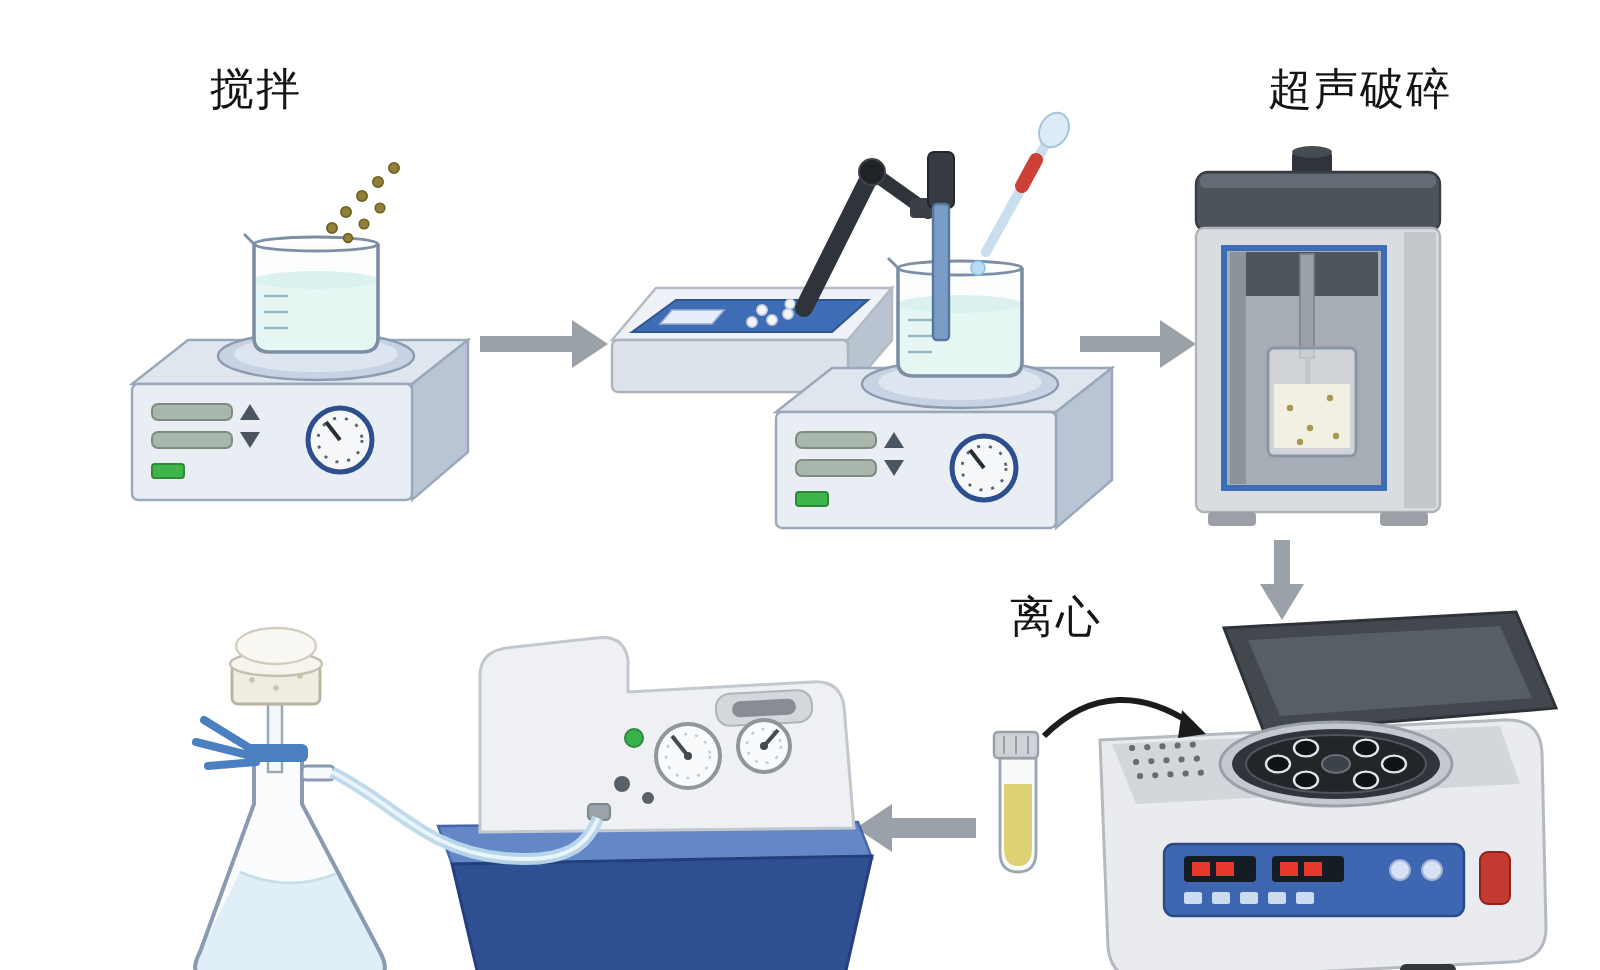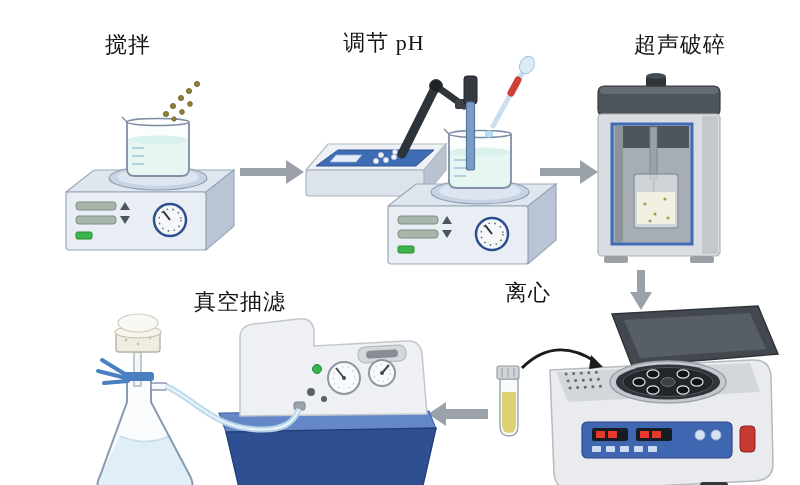--- a/index.html
+++ b/index.html
@@ -8,24 +8,22 @@
   .canvas svg{position:absolute;left:0;top:0;}
   .step-label{position:absolute;text-align:center;font-size:22px;color:#141414;
               letter-spacing:1px;white-space:nowrap;}
 </style>
 </head>
 <body>
 
 <div class="canvas">
 
   <div class="step-label" style="left:68px;top:6px;width:120px">搅拌</div>
-  <div class="step-label" style="left:310px;top:4px;width:148px">调节 pH</div>
   <div class="step-label" style="left:588px;top:6px;width:184px">超声破碎</div>
-  <div class="step-label" style="left:478px;top:254px;width:100px">离心</div>
-  <div class="step-label" style="left:148px;top:263px;width:184px">真空抽滤</div>
+  <div class="step-label" style="left:478px;top:270px;width:100px">离心</div>
 
   <svg width="800" height="485" viewBox="0 0 800 485">
     <defs>
       <g id="mag-stirrer">
         <polygon points="0,18 28,-4 168,-4 140,18" fill="#dfe6ee" stroke="#9aa8ba" stroke-width="1.2"></polygon>
         <polygon points="140,76 140,18 168,-4 168,52" fill="#b9c5d4" stroke="#9aa8ba" stroke-width="1.2"></polygon>
         <rect x="0" y="18" width="140" height="58" rx="3" fill="#e9eef5" stroke="#9aa8ba" stroke-width="1.2"></rect>
         <ellipse cx="92" cy="4" rx="49" ry="12" fill="#c7d3e2" stroke="#8c9cb0" stroke-width="1.2"></ellipse>
         <ellipse cx="92" cy="3" rx="41" ry="9" fill="#dde6f0"></ellipse>
         <rect x="10" y="28" width="40" height="8" rx="3" fill="#a9b6ab" stroke="#7f8c81" stroke-width="1"></rect>

